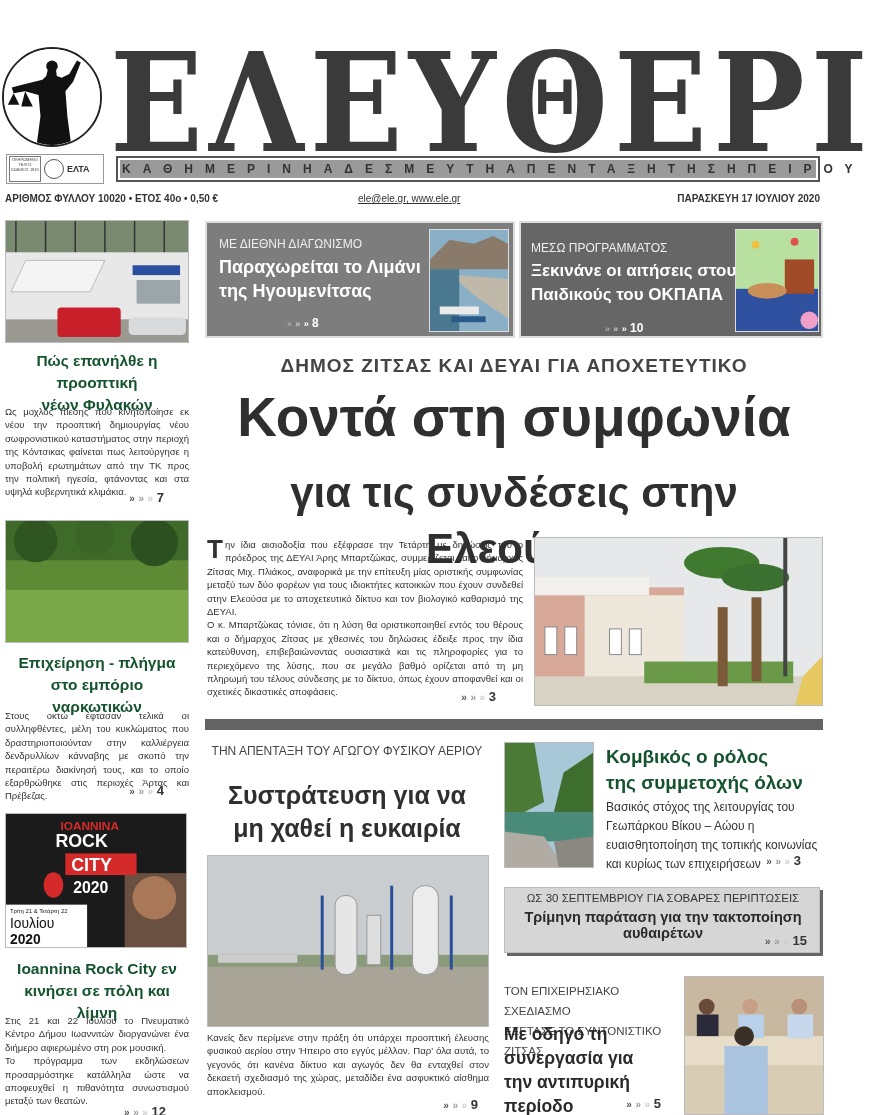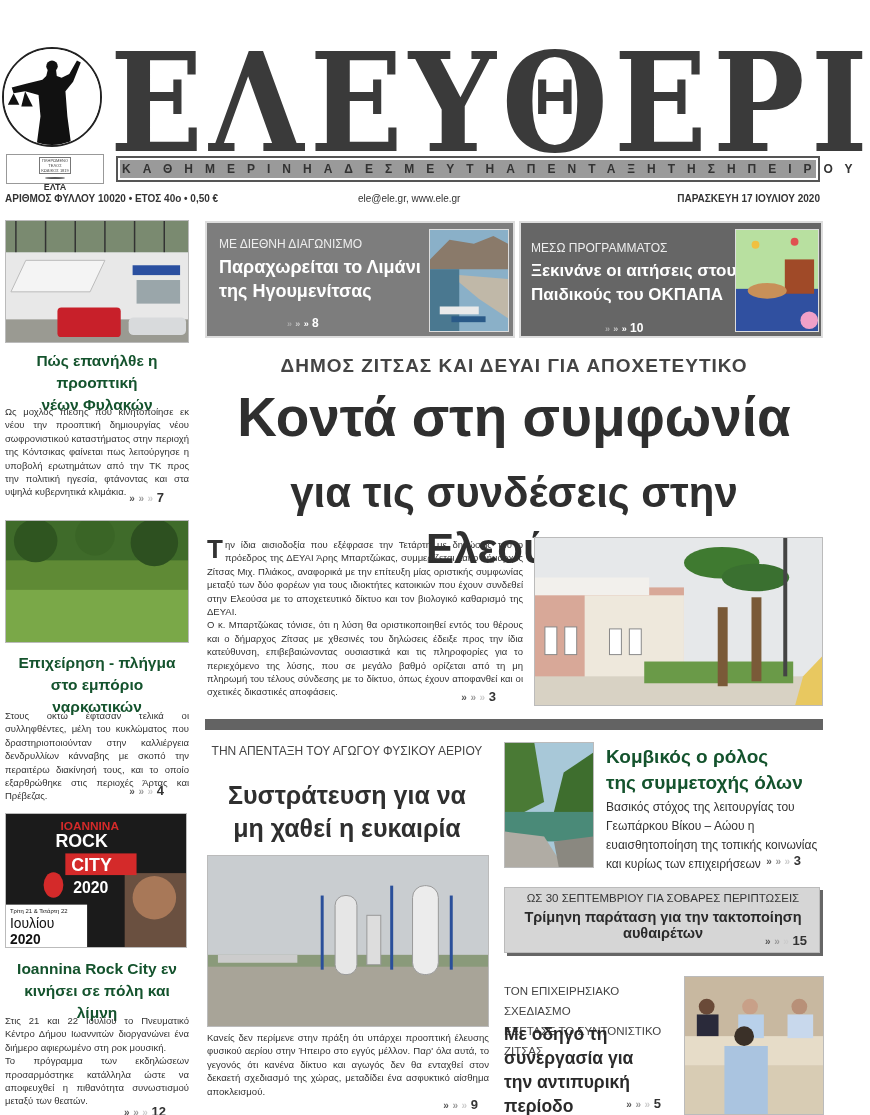--- a/index.html
+++ b/index.html
@@ -2,21 +2,21 @@
 <html><head>
 <meta charset="utf-8">
 <style>
   html, body { margin:0; padding:0; background:#ffffff; }
   body { width:870px; height:1115px; position:relative; overflow:hidden; font-family:"Liberation Sans", sans-serif; color:#222; }
   .abs { position:absolute; }
   
   .logo-circle { left:2px; top:47px; width:96px; height:96px; border:2px solid #222; border-radius:50%; background:#fff; overflow:hidden; }
   .logo-circle svg { width:100%; height:100%; }
   .masthead-title { left:110px; top:36px; width:710px; height:120px; font-family:"DejaVu Serif", serif; font-weight:bold; font-size:122px; line-height:120px; color:#3a3a3a; letter-spacing:6px; text-align:center; transform:scaleY(1.12); transform-origin:top; white-space:nowrap; }
-  .stamp-box { left:6px; top:154px; width:98px; height:30px; border:1px solid #999; background:#fff; font-size:5px; color:#444; display:flex; align-items:center; gap:3px; padding:2px; box-sizing:border-box;flex-direction:column; }
+  .stamp-box { left:6px; top:154px; width:98px; height:30px; border:1px solid #999; background:#fff; font-size:5px; color:#444; display:flex; align-items:center; gap:3px; padding:2px; box-sizing:border-box; }
   .stamp-box .s1 { border:1px solid #777; width:30px; height:24px; font-size:4px; line-height:5px; text-align:center; }
   .stamp-box .s2 { width:18px; height:18px; border:1px solid #555; border-radius:50%; }
   .stamp-box .s3 { font-size:9px; font-weight:bold; color:#333; }
   .tagline { left:116px; top:156px; width:704px; height:26px; background:#9a9a9a; border:2px solid #555; box-sizing:border-box; box-shadow:inset 0 0 0 2px #fff; display:flex; align-items:center; justify-content:space-between; padding:0 4px; font-size:12px; font-weight:bold; color:#333; }
   .tagline span.word { letter-spacing:12px; }
   .infoline { top:193px; font-size:10px; font-weight:bold; color:#333; }
   
   .headline-dark { font-weight:bold; color:#14532d; }
   .body-text { font-size:9.5px; line-height:13.4px; color:#333; text-align:justify; }
   .ref { font-weight:bold; color:#333; font-size:13px; text-align:right; }
@@ -55,21 +55,21 @@
 
 <div class="abs tagline">
   <span class="word">ΚΑΘΗΜΕΡΙΝΗ</span>
   <span class="word">ΑΔΕΣΜΕΥΤΗ</span>
   <span class="word">ΑΠΕΝΤΑΞΗ</span>
   <span class="word">ΤΗΣ</span>
   <span class="word">ΗΠΕΙΡΟΥ</span>
 </div>
 
 <div class="abs infoline" style="left:5px;">ΑΡΙΘΜΟΣ ΦΥΛΛΟΥ 10020 • ΕΤΟΣ 40ο • 0,50 €</div>
-<div class="abs infoline" style="left:358px; font-weight:normal;">ele@ele.gr, www.ele.gr</div>
+<div class="abs infoline" style="left:358px; font-weight:normal;text-decoration:underline;">ele@ele.gr, www.ele.gr</div>
 <div class="abs infoline" style="right:50px;">ΠΑΡΑΣΚΕΥΗ 17 ΙΟΥΛΙΟΥ 2020</div>
 
 <div class="abs photo" style="left:5px; top:220px; width:184px; height:123px;">
   <svg viewBox="0 0 184 123" preserveAspectRatio="none">
     <rect width="184" height="123" fill="#cfd6d8"></rect>
     <rect y="0" width="184" height="32" fill="#7a8a70"></rect>
     <g stroke="#333" stroke-width="1.5">
         <line x1="10" y1="0" x2="10" y2="32"></line>
         <line x1="40" y1="0" x2="40" y2="32"></line>
         <line x1="70" y1="0" x2="70" y2="32"></line>

